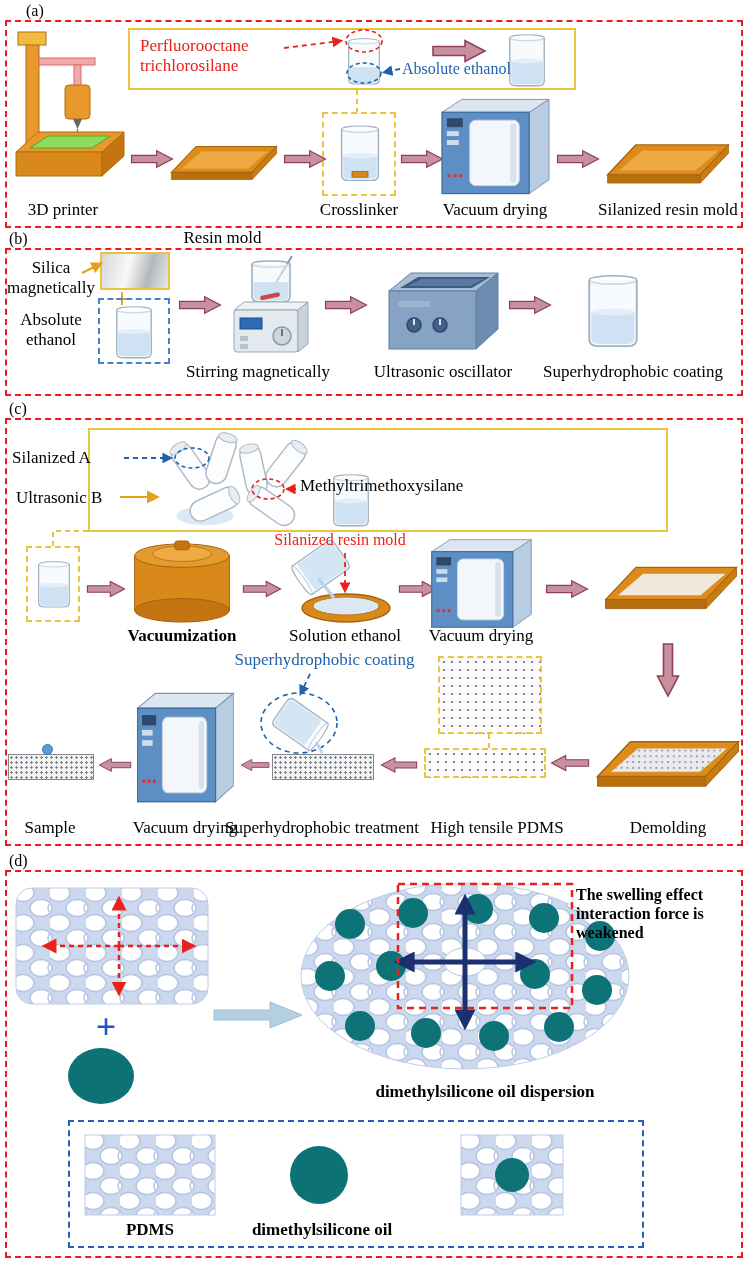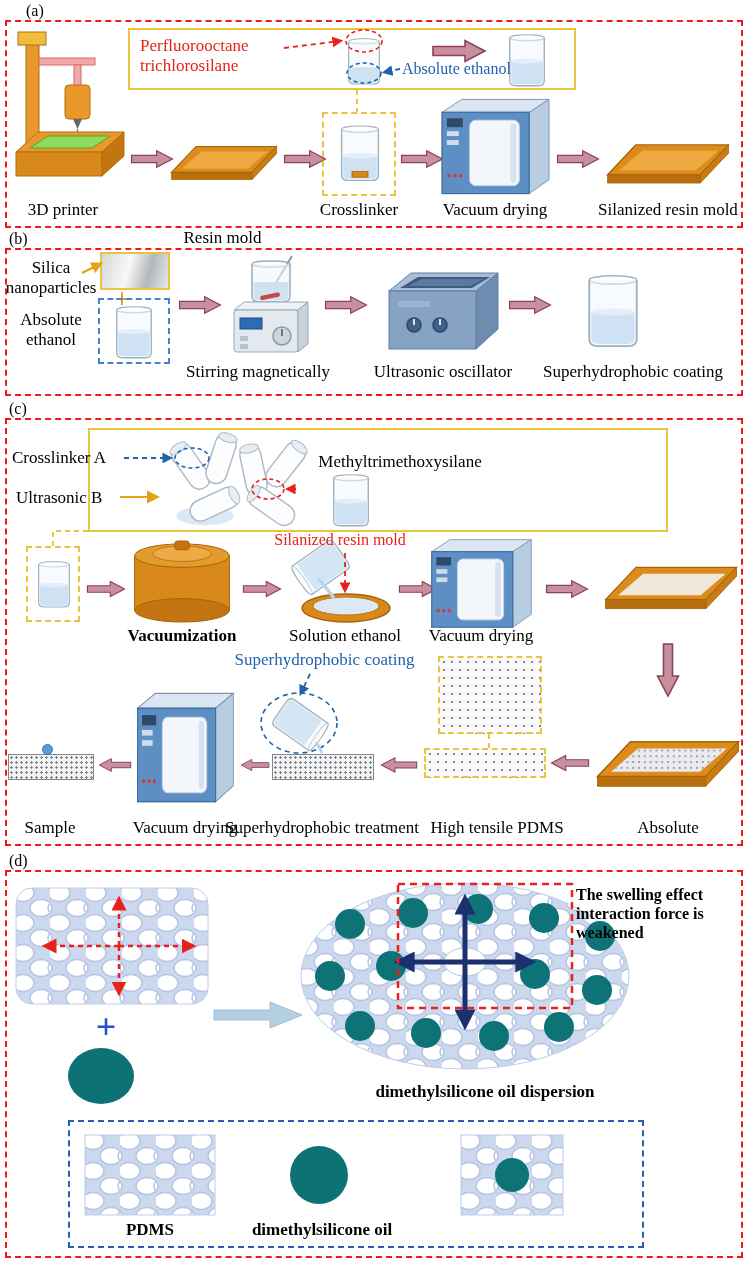--- a/index.html
+++ b/index.html
@@ -542,38 +542,38 @@
   <div class="t tl small" style="left:9px; top:852px; width:40px;">(d)</div>
 
   <div class="t tl red" style="left:140px; top:36px; width:138px;">Perfluorooctane trichlorosilane</div>
   <div class="t tl blue small" style="left:402px; top:60px; width:130px;">Absolute ethanol</div>
   <div class="t" style="left:13px; top:200px; width:100px;">3D printer</div>
   <div class="t" style="left:165px; top:200px; width:115px;margin-top:28px;">Resin mold</div>
   <div class="t" style="left:303px; top:200px; width:112px;">Crosslinker</div>
   <div class="t" style="left:432px; top:200px; width:126px;">Vacuum drying</div>
   <div class="t" style="left:590px; top:200px; width:156px;">Silanized resin mold</div>
 
-  <div class="t" style="left:4px; top:258px; width:94px;">Silica nanoparticles</div>
+  <div class="t" style="left:4px; top:258px; width:94px;">Silica magnetically</div>
   <div class="t" style="left:8px; top:310px; width:86px;">Absolute ethanol</div>
   <div class="t" style="left:165px; top:362px; width:186px;">Stirring magnetically</div>
   <div class="t" style="left:352px; top:362px; width:182px;">Ultrasonic oscillator</div>
   <div class="t" style="left:527px; top:362px; width:212px;">Superhydrophobic coating</div>
 
-  <div class="t tl" style="left:12px; top:448px; width:112px;">Crosslinker A</div>
+  <div class="t tl" style="left:12px; top:448px; width:112px;">Silanized A</div>
   <div class="t tl" style="left:16px; top:488px; width:110px;">Ultrasonic B</div>
-  <div class="t tl" style="left:300px; top:452px; width:200px;text-align:center;">Methyltrimethoxysilane</div>
+  <div class="t tl" style="left:300px; top:476px; width:200px;">Methyltrimethoxysilane</div>
   <div class="t red small" style="left:252px; top:531px; width:176px;">Silanized resin mold</div>
   <div class="t" style="left:122px; top:626px; width:120px;font-weight:bold;">Vacuumization</div>
   <div class="t" style="left:278px; top:626px; width:134px;">Solution ethanol</div>
   <div class="t" style="left:418px; top:626px; width:126px;">Vacuum drying</div>
   <div class="t blue" style="left:222px; top:650px; width:205px;">Superhydrophobic coating</div>
   <div class="t" style="left:5px; top:818px; width:90px;">Sample</div>
   <div class="t" style="left:120px; top:818px; width:130px;">Vacuum drying</div>
   <div class="t" style="left:213px; top:818px; width:218px;">Superhydrophobic treatment</div>
   <div class="t" style="left:424px; top:818px; width:146px;">High tensile PDMS</div>
-  <div class="t" style="left:598px; top:818px; width:140px;">Absolute</div>
+  <div class="t" style="left:598px; top:818px; width:140px;">Demolding</div>
 
   <div class="t bold" style="left:350px; top:1082px; width:270px;">dimethylsilicone oil dispersion</div>
   <div class="t tl bold small" style="left:576px; top:886px; width:164px;">The swelling effect interaction force is weakened</div>
   <div class="t bold" style="left:84px; top:1220px; width:132px;">PDMS</div>
   <div class="t bold" style="left:232px; top:1220px; width:180px;">dimethylsilicone oil</div>
 
 </div>
 
 </body></html>

